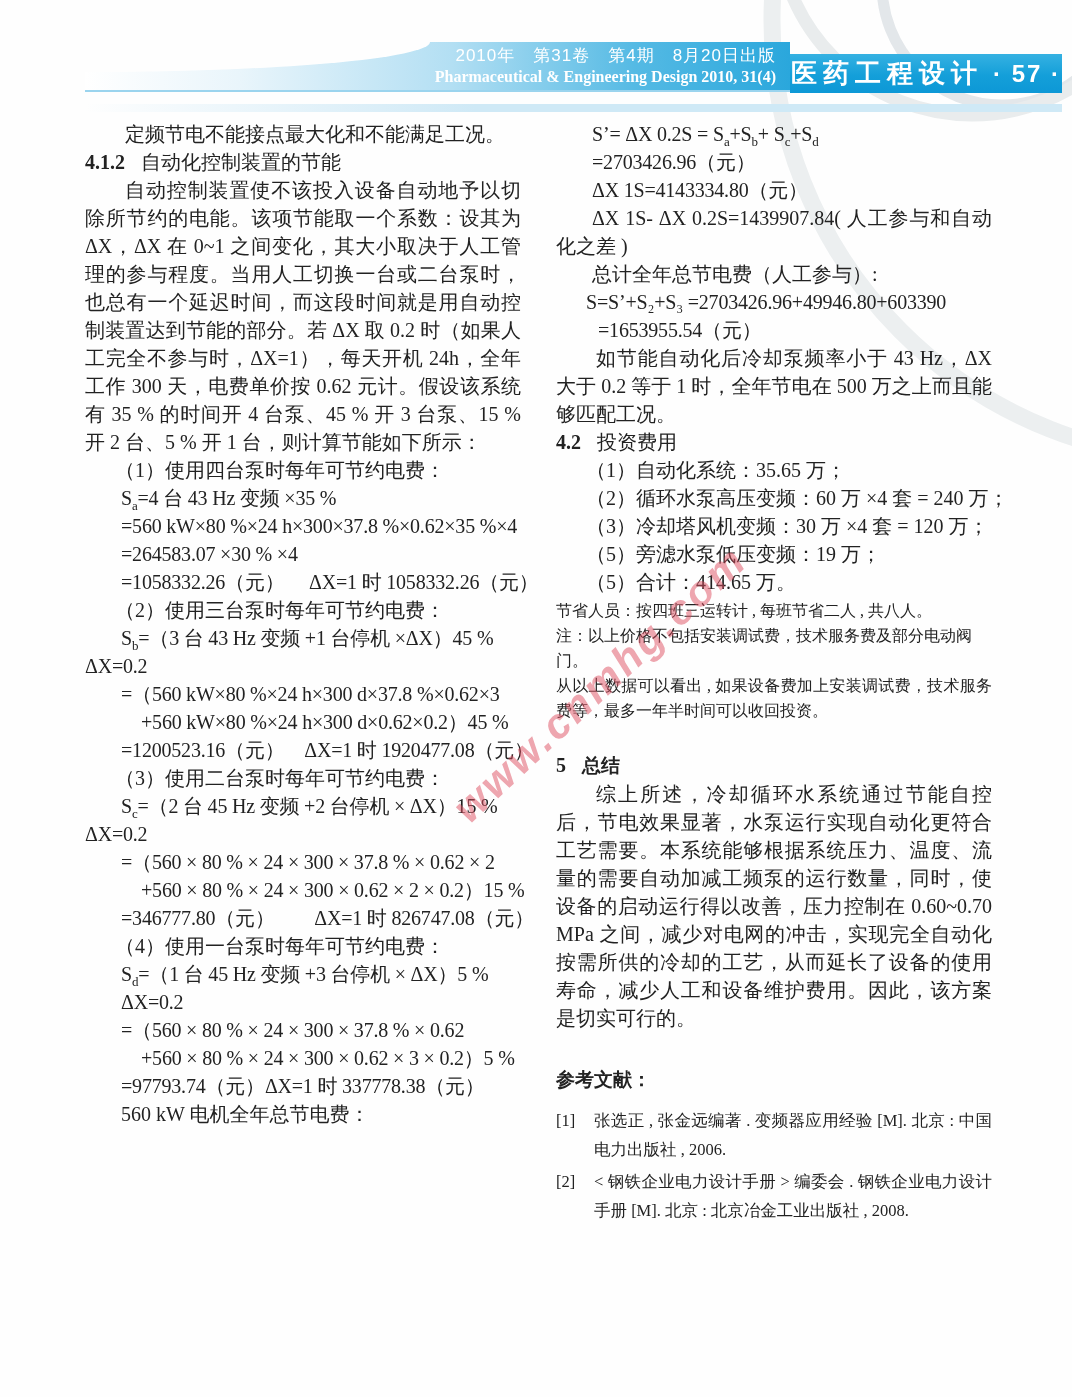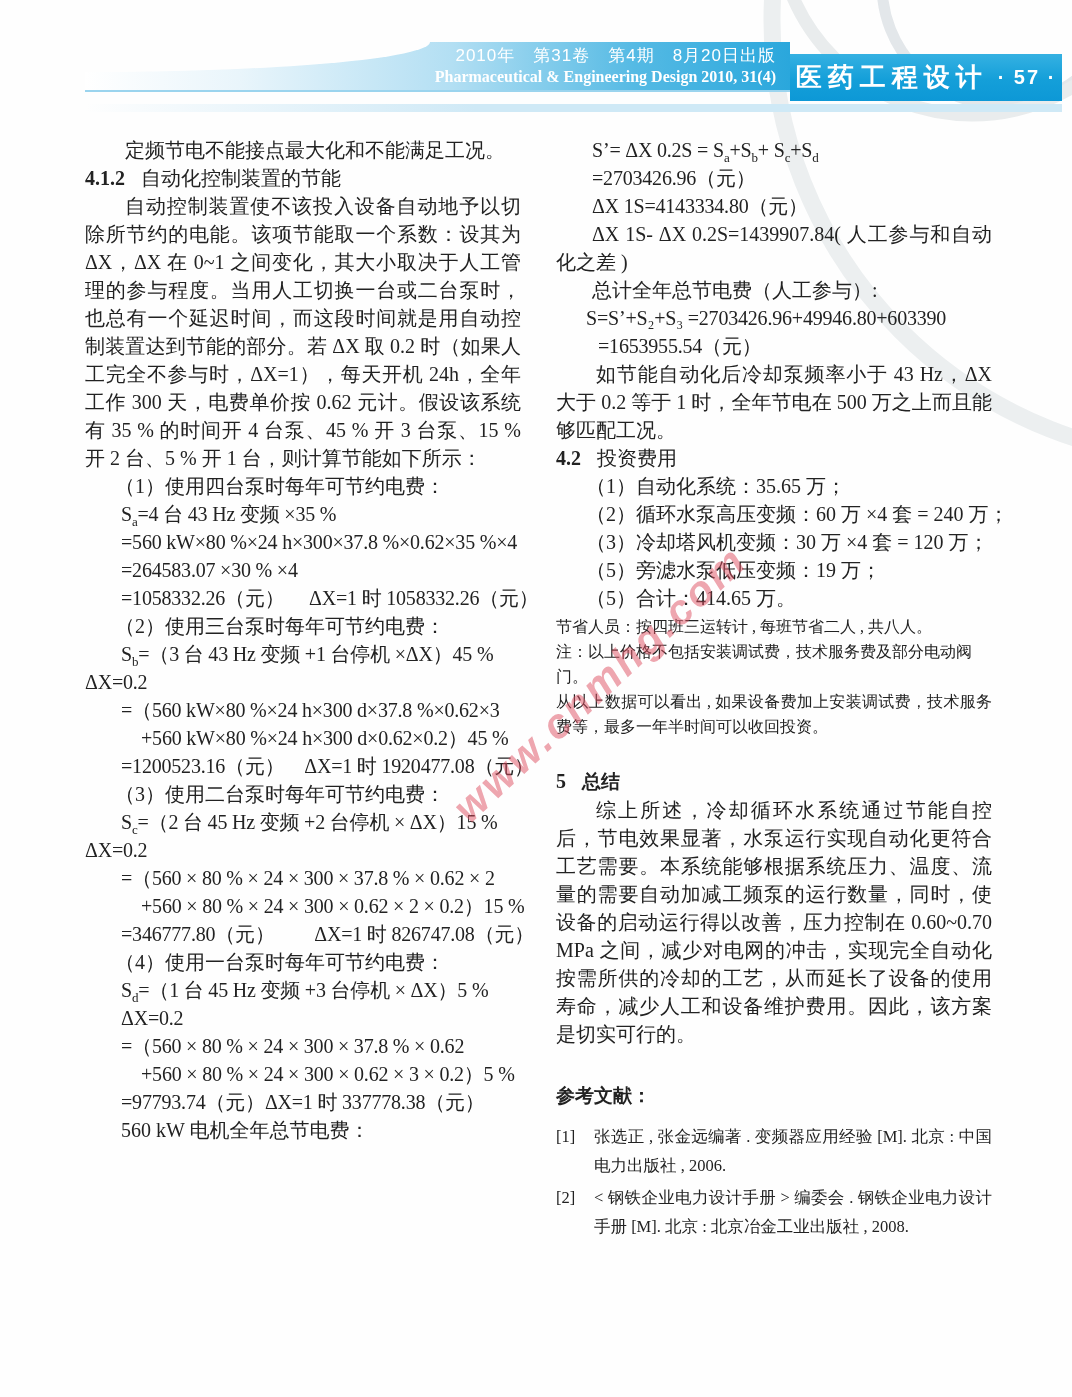--- a/index.html
+++ b/index.html
@@ -11,33 +11,33 @@
   .band{position:absolute;left:85px;top:42px;width:705px;height:48px;z-index:2;
         background:linear-gradient(90deg,#ffffff 0%,#e9f5fb 22%,#b3dff3 52%,#55bae4 78%,#2aa7dc 100%);
         border-bottom:2px solid #9bd4ee;}
   .band::before{content:"";position:absolute;left:0;top:0;width:345px;height:30px;background:#fefefe;
         border-bottom-right-radius:100% 100%;}
   .band-inner{position:absolute;right:14px;top:3px;text-align:right;color:#fff;line-height:21px;}
   .issue-cn{font-size:17px;letter-spacing:1px;font-family:"Liberation Sans","DejaVu Sans",sans-serif;}
   .issue-en{font-size:16px;font-weight:bold;}
   .substrip{position:absolute;left:85px;top:104px;width:977px;height:8px;z-index:1;
         background:linear-gradient(90deg,rgba(208,234,247,0) 0%,#cfe9f6 40%,#cfe9f6 100%);}
-  .jbox{position:absolute;left:790px;top:54px;width:272px;height:47px;z-index:3;
+  .jbox{position:absolute;left:790px;top:54px;width:272px;height:39px;z-index:3;
         background:linear-gradient(180deg,#35b1e2 0%,#149fd9 55%,#0d98d6 100%);
         display:flex;align-items:center;justify-content:center;color:#fff;
         font-family:"Liberation Sans","DejaVu Sans",sans-serif;font-weight:bold;}
   .jname{font-size:26px;letter-spacing:6px;}
-  .jpage{font-size:20px;margin-left:10px;letter-spacing:2px;}
+  .jpage{font-size:24px;margin-left:10px;letter-spacing:2px;}
   
   .wm{position:absolute;left:340px;top:660px;width:520px;z-index:5;text-align:center;
       transform:rotate(-43deg);font-family:"Liberation Sans","DejaVu Sans",sans-serif;
       font-style:italic;font-weight:bold;font-size:42px;letter-spacing:3px;
       color:rgba(222,78,95,0.5);pointer-events:none;}
   
-  .col{position:absolute;top:136px;width:436px;font-size:20px;line-height:28px;z-index:2;}
+  .col{position:absolute;top:120px;width:436px;font-size:20px;line-height:28px;z-index:2;}
   .col-l{left:85px;}
   .col-r{left:556px;}
   p{margin:0;text-align:justify;}
   .ti2{text-indent:2em;}
   .ti36{text-indent:36px;}
   .line{white-space:nowrap;}
   .i0{padding-left:0;}
   .i1{padding-left:30px;}
   .i2{padding-left:36px;}
   .i2b{padding-left:42px;}

